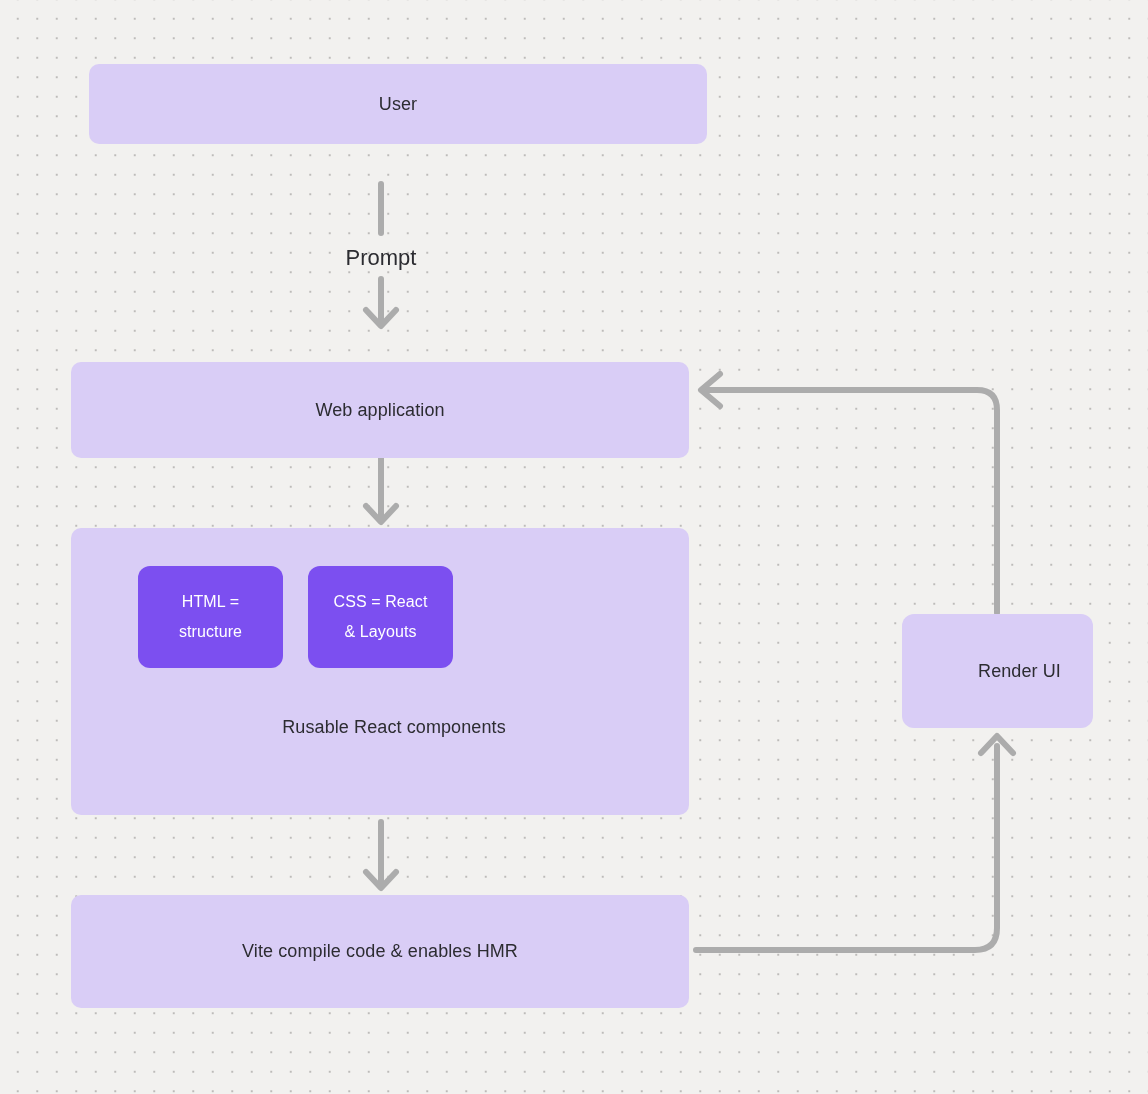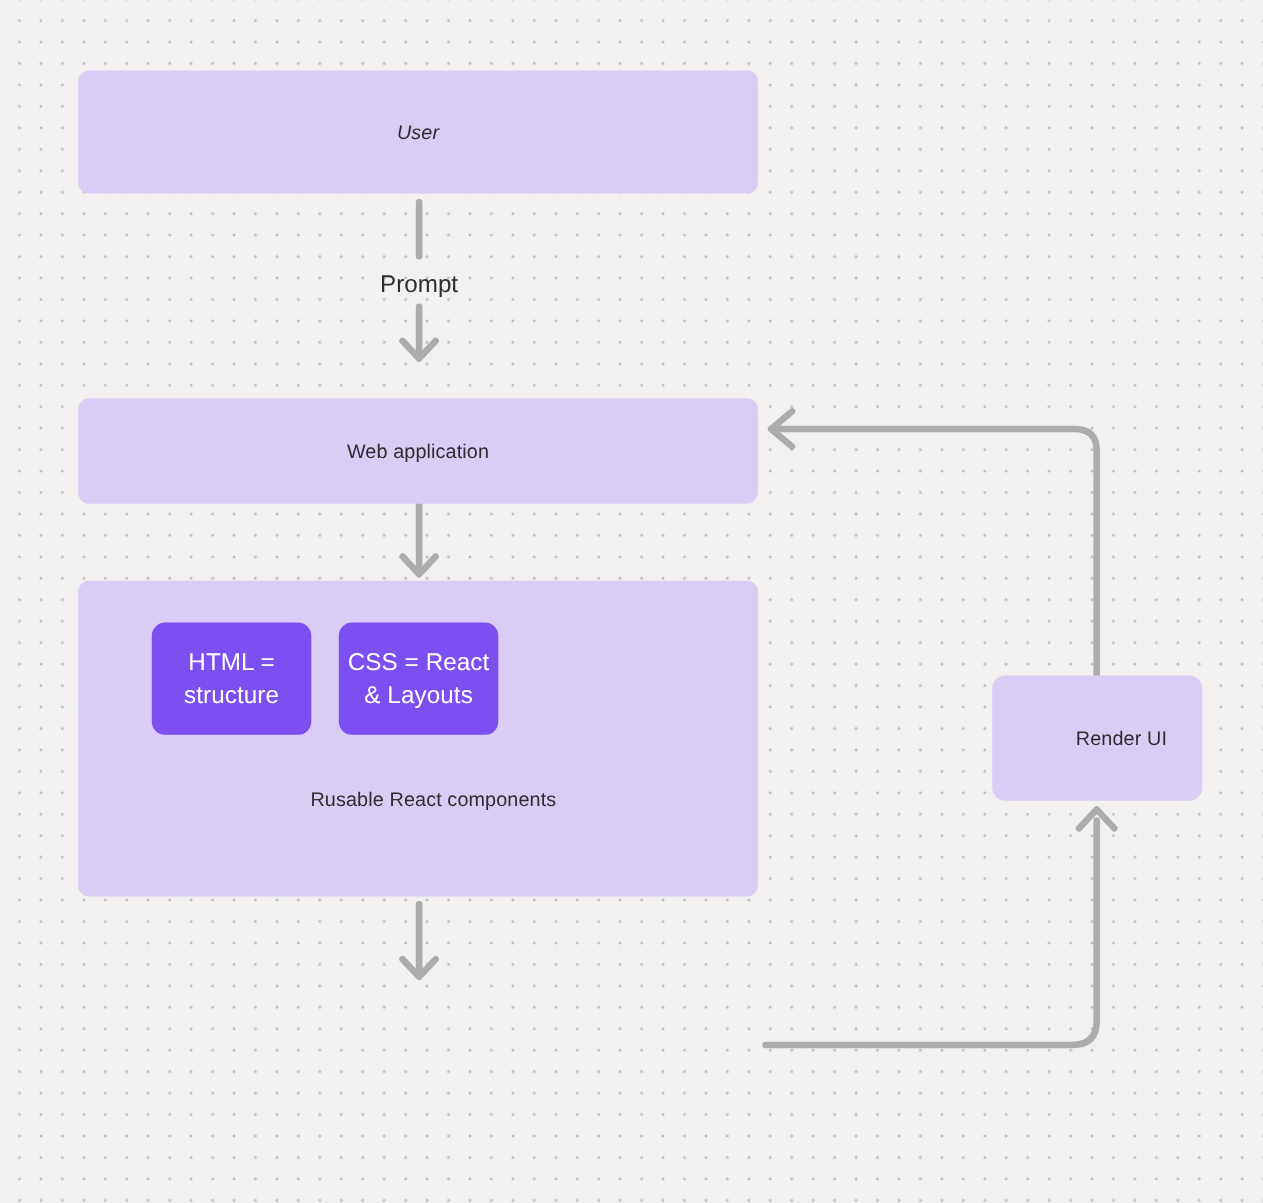--- a/index.html
+++ b/index.html
@@ -22,39 +22,39 @@
     position: absolute;
     background: var(--node-fill, #D9CDF6);
     color: var(--node-text, #2C2C31);
     border-radius: 10px;
     display: flex;
     align-items: center;
     justify-content: center;
     font-size: 18px;
     letter-spacing: 0.1px;
   }
-  .node-user  { left: 71px; top: 64px;  width: 618px; height: 112px; font-style: italic; }
+  .node-user  { left: 89px; top: 64px;  width: 618px; height: 80px; }
   .node-web   { left: 71px; top: 334px; width: 618px; height: 96px; margin-top: 28px; }
   .node-group { left: 71px; top: 528px; width: 618px; height: 287px; display: block; }
   .node-vite  { left: 71px; top: 895px; width: 618px; height: 113px; }
   .node-render{ left: 902px; top: 614px; width: 191px; height: 114px; border-radius: 12px; padding-left: 44px; }
 
   .chip {
     position: absolute;
     top: 38px;
     width: 145px;
     height: 102px;
     background: var(--chip-fill, #7C4FF0);
     color: var(--chip-text, #FFFFFF);
     border-radius: 12px;
     display: flex;
     flex-direction: column;
     align-items: center;
     justify-content: center;
-    font-size: 22px;
+    font-size: 16px;
     line-height: 30px;
     text-align: center;
   }
   .chip-1 { left: 67px; }
   .chip-2 { left: 237px; }
   .chip-3 { left: 407px; }
 
   .group-caption {
     position: absolute;
     left: 0;
@@ -129,18 +129,21 @@
       <div>HTML =</div>
       <div>structure</div>
     </div>
     <div class="chip chip-2">
       <div>CSS = React</div>
       <div>&amp; Layouts</div>
     </div>
     <div class="group-caption">Rusable React components</div>
   </div>
 
+  <div class="node node-vite">
+    <span>Vite compile code &amp; enables HMR</span>
+  </div>
 
   <div class="node node-render">
     <span>Render UI</span>
   </div>
 
 </div>
 
 </body></html>

